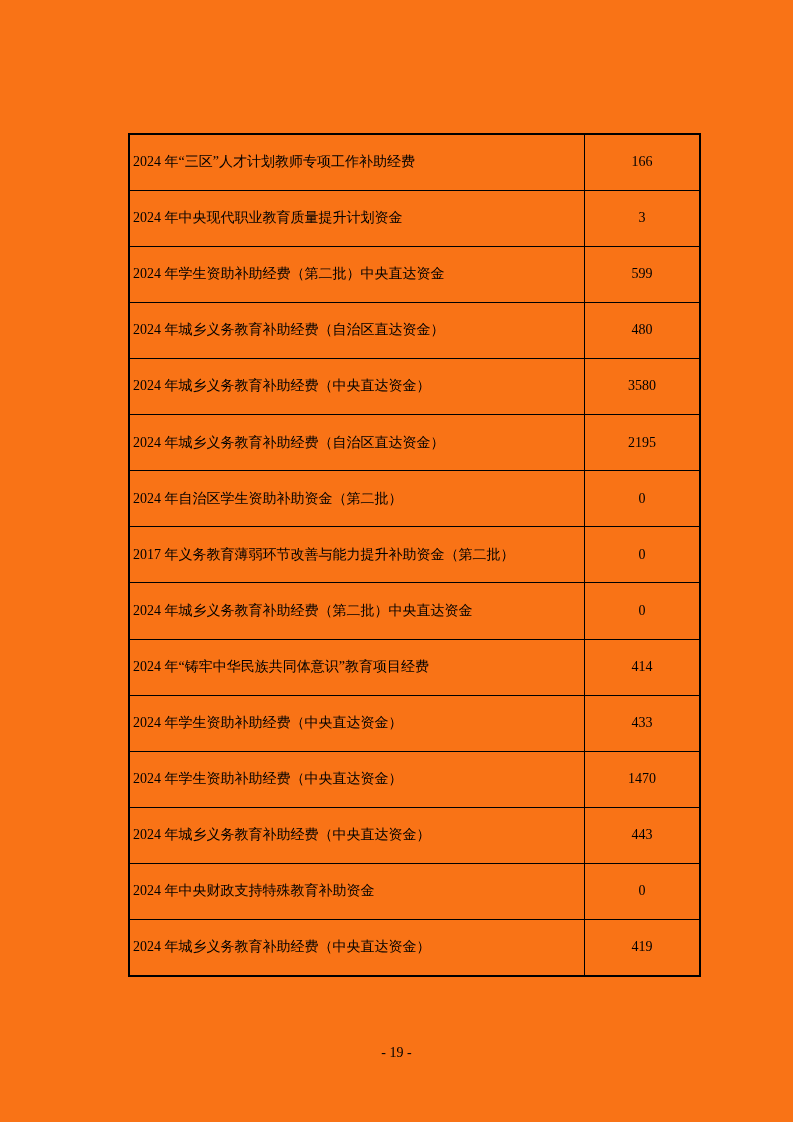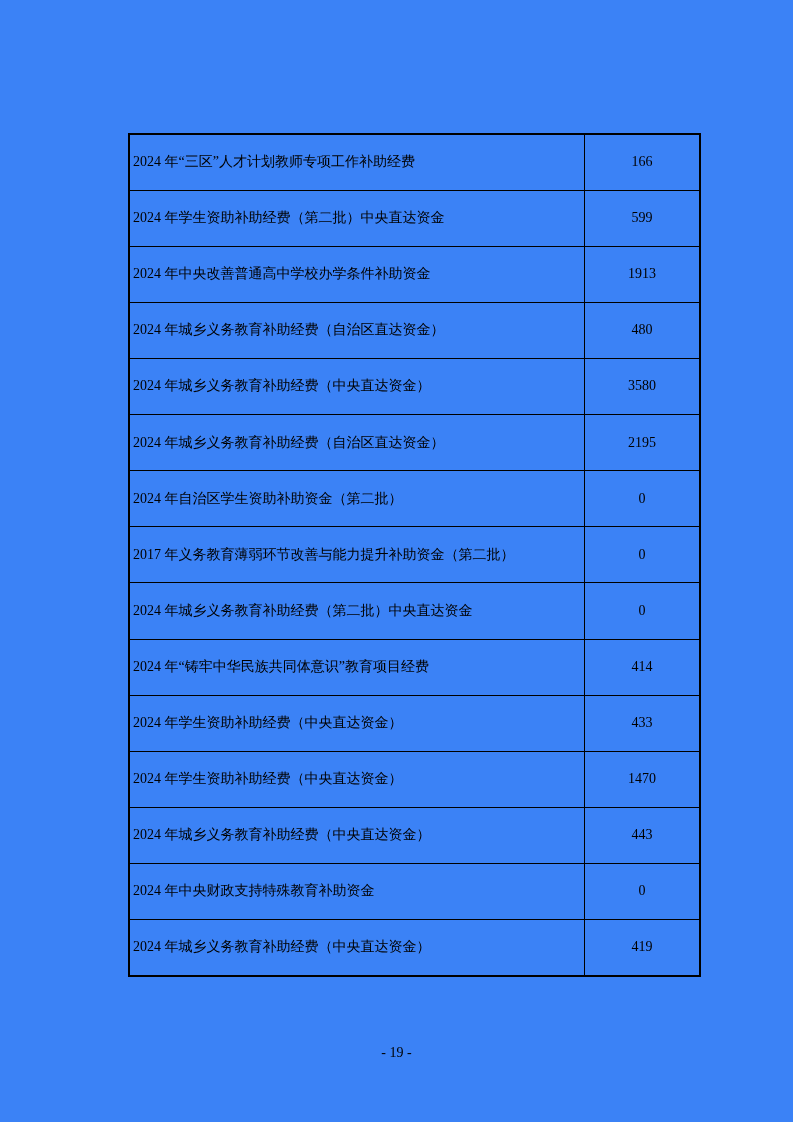--- a/index.html
+++ b/index.html
@@ -4,21 +4,21 @@
 <style>
   html, body {
     margin: 0;
     padding: 0;
     background: #ffffff;
   }
   .page {
     position: relative;
     width: 793px;
     height: 1122px;
-    background: #3b82f6;
+    background: #f97316;
     color: #000000;
     font-family: "Liberation Serif", "DejaVu Serif", serif;
     overflow: hidden;
   }
   .budget-table {
     position: absolute;
     left: 128px;
     top: 133px;
     width: 543px;
     height: 844px;
@@ -58,26 +58,26 @@
 <body>
 
 <div class="page">
   <table class="budget-table">
     <tbody>
         <tr>
           <td class="name-cell">2024 年“三区”人才计划教师专项工作补助经费</td>
           <td class="value-cell">166</td>
         </tr>
         <tr>
+          <td class="name-cell">2024 年中央现代职业教育质量提升计划资金</td>
+          <td class="value-cell">3</td>
+        </tr>
+        <tr>
           <td class="name-cell">2024 年学生资助补助经费（第二批）中央直达资金</td>
           <td class="value-cell">599</td>
-        </tr>
-        <tr>
-          <td class="name-cell">2024 年中央改善普通高中学校办学条件补助资金</td>
-          <td class="value-cell">1913</td>
         </tr>
         <tr>
           <td class="name-cell">2024 年城乡义务教育补助经费（自治区直达资金）</td>
           <td class="value-cell">480</td>
         </tr>
         <tr>
           <td class="name-cell">2024 年城乡义务教育补助经费（中央直达资金）</td>
           <td class="value-cell">3580</td>
         </tr>
         <tr>

